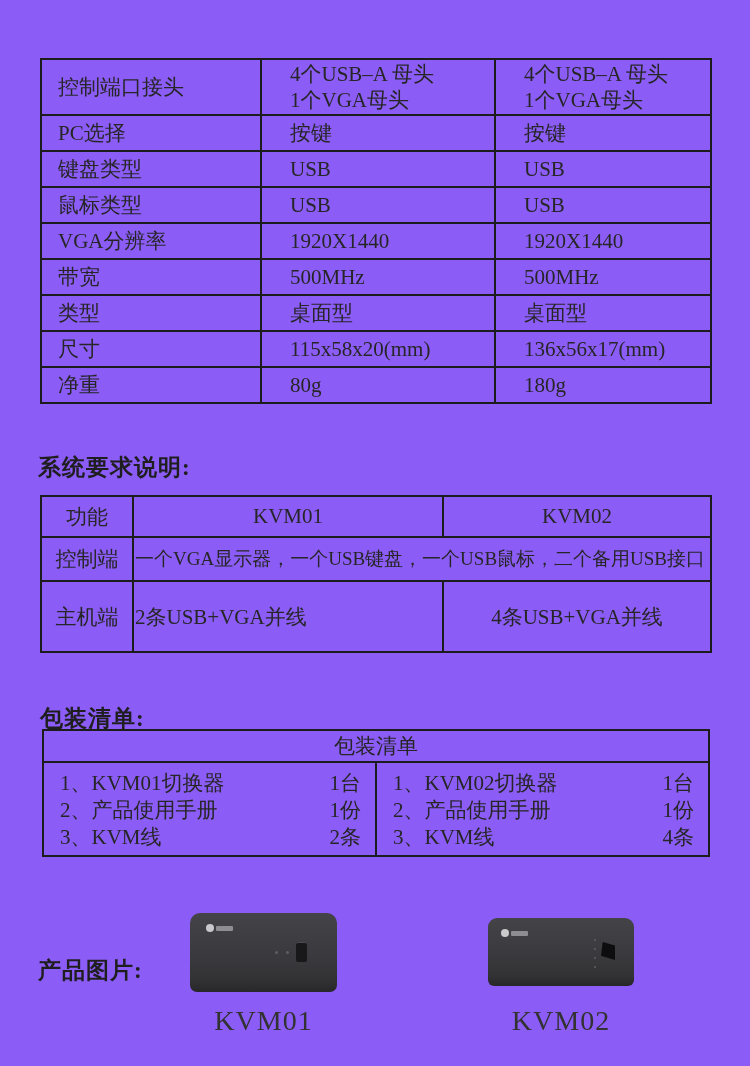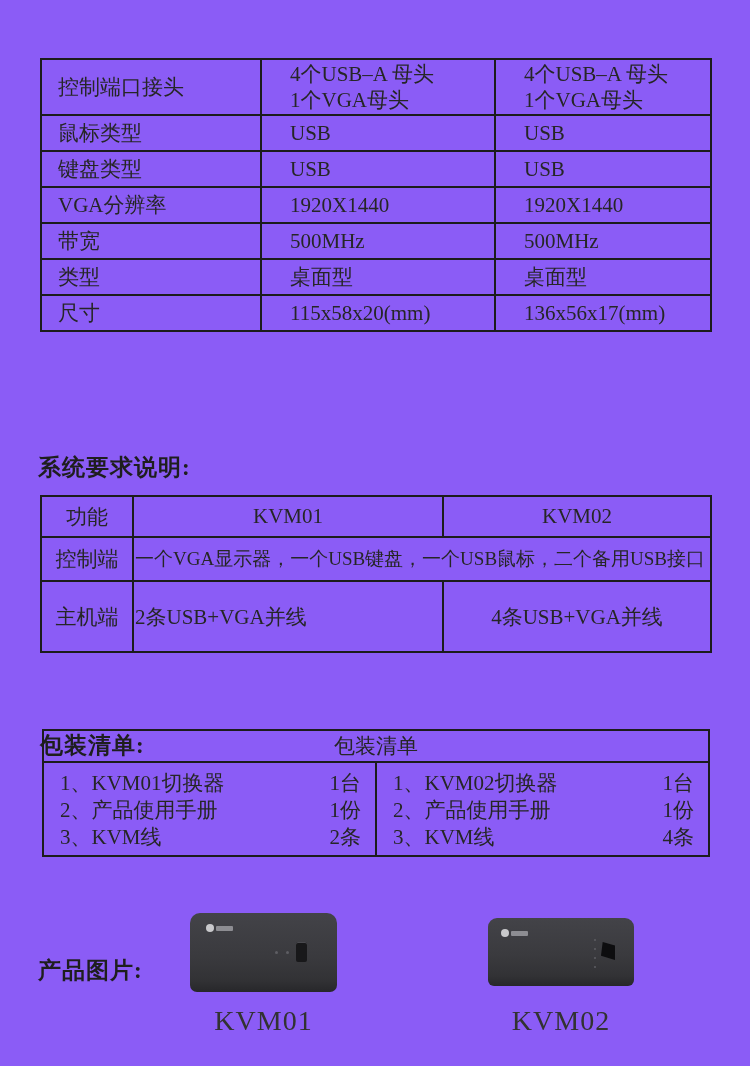--- a/index.html
+++ b/index.html
@@ -17,21 +17,21 @@
   .spec-table tr{height:36px}
   .spec-table tr.tall{height:56px}
   .spec-table td{font-size:21px;}
   .spec-table td.lbl{padding-left:16px}
   .spec-table td.val{padding-left:28px}
   .pre{white-space:pre-line;line-height:26px}
 
   
   .sec-heading{position:absolute;font-size:23px;font-weight:bold;color:#1e1e1e;letter-spacing:1px;}
   .h-sys{left:38px;top:452px}
-  .h-pack{left:40px;top:730px}
+  .h-pack{left:40px;top:703px}
   .h-prod{left:38px;top:955px}
 
   
   .sys-table{position:absolute;left:40px;top:495px;width:670px;}
   .sys-table col.c1{width:92px}
   .sys-table col.c2{width:310px}
   .sys-table col.c3{width:268px}
   .sys-table tr.r1{height:41px}
   .sys-table tr.r2{height:44px}
   .sys-table tr.r3{height:71px}
@@ -78,26 +78,31 @@
       </colgroup>
     <tbody>
         <tr class="tall">
       <td class="lbl">控制端口接头</td>
       <td class="val pre">4个USB–A 母头
 1个VGA母头</td>
       <td class="val pre">4个USB–A 母头
 1个VGA母头</td>
     </tr>
     <tr>
+      <td class="lbl">PC选择</td>
+      <td class="val">按键</td>
+      <td class="val">按键</td>
+    </tr>
+    <tr>
+      <td class="lbl">键盘类型</td>
+      <td class="val">USB</td>
+      <td class="val">USB</td>
+    </tr>
+    <tr>
       <td class="lbl">鼠标类型</td>
-      <td class="val">USB</td>
-      <td class="val">USB</td>
-    </tr>
-    <tr>
-      <td class="lbl">键盘类型</td>
       <td class="val">USB</td>
       <td class="val">USB</td>
     </tr>
     <tr>
       <td class="lbl">VGA分辨率</td>
       <td class="val">1920X1440</td>
       <td class="val">1920X1440</td>
     </tr>
     <tr>
       <td class="lbl">带宽</td>
@@ -106,20 +111,25 @@
     </tr>
     <tr>
       <td class="lbl">类型</td>
       <td class="val">桌面型</td>
       <td class="val">桌面型</td>
     </tr>
     <tr>
       <td class="lbl">尺寸</td>
       <td class="val">115x58x20(mm)</td>
       <td class="val">136x56x17(mm)</td>
+    </tr>
+    <tr>
+      <td class="lbl">净重</td>
+      <td class="val">80g</td>
+      <td class="val">180g</td>
     </tr>
   </tbody>
     </table>
 
   <div class="sec-heading h-sys">系统要求说明:</div>
 
   <table class="sys-table">
     <colgroup>
         <col class="c1">
         <col class="c2">

